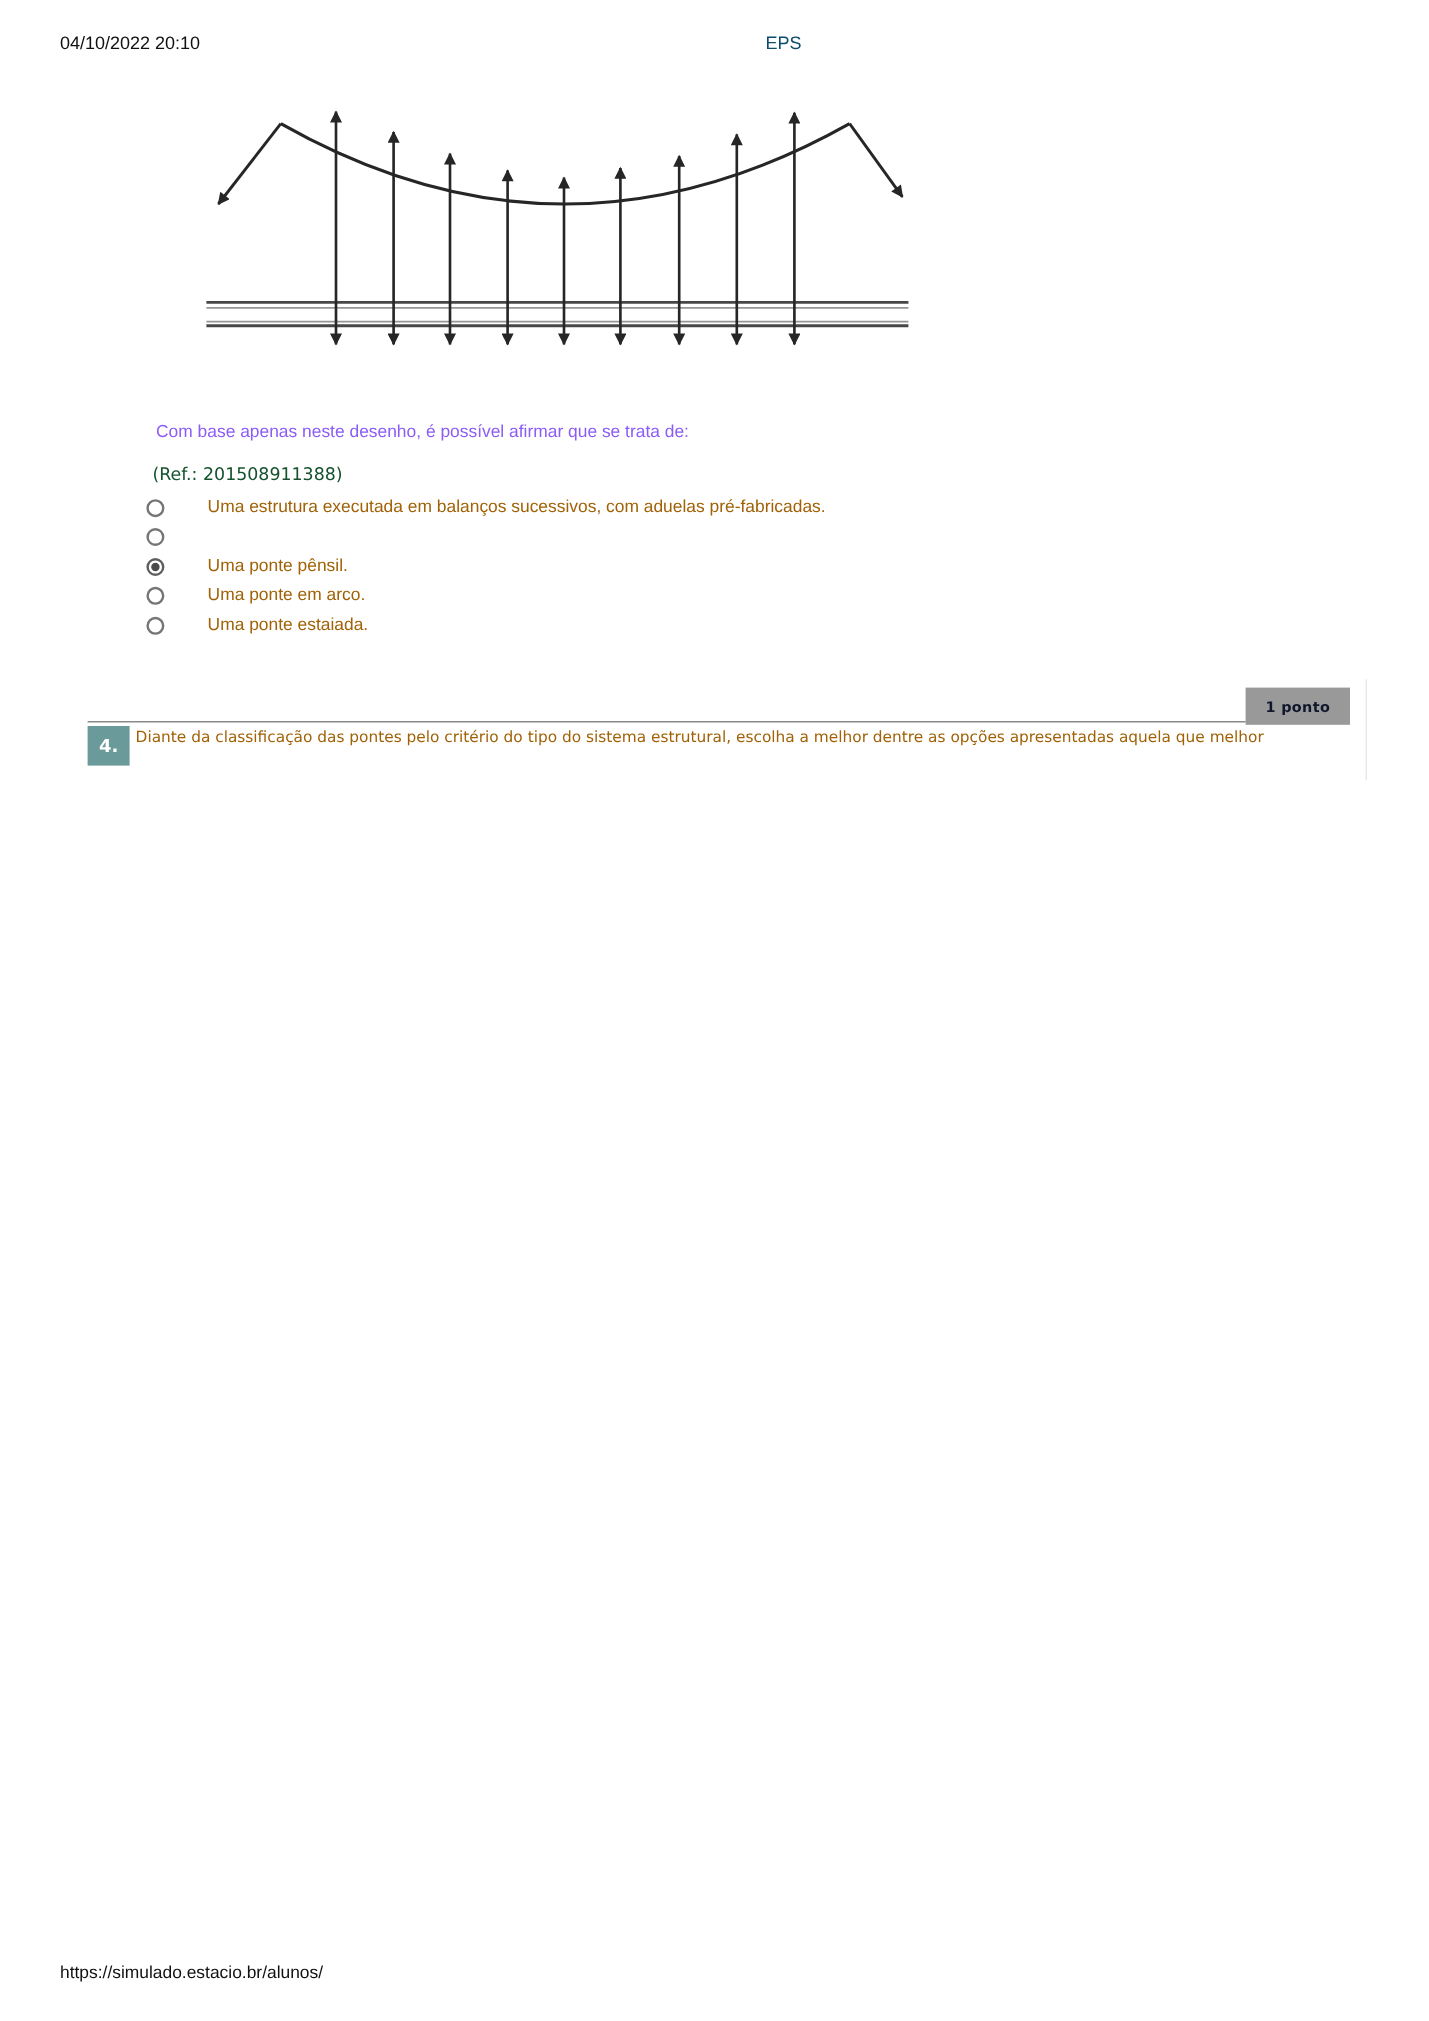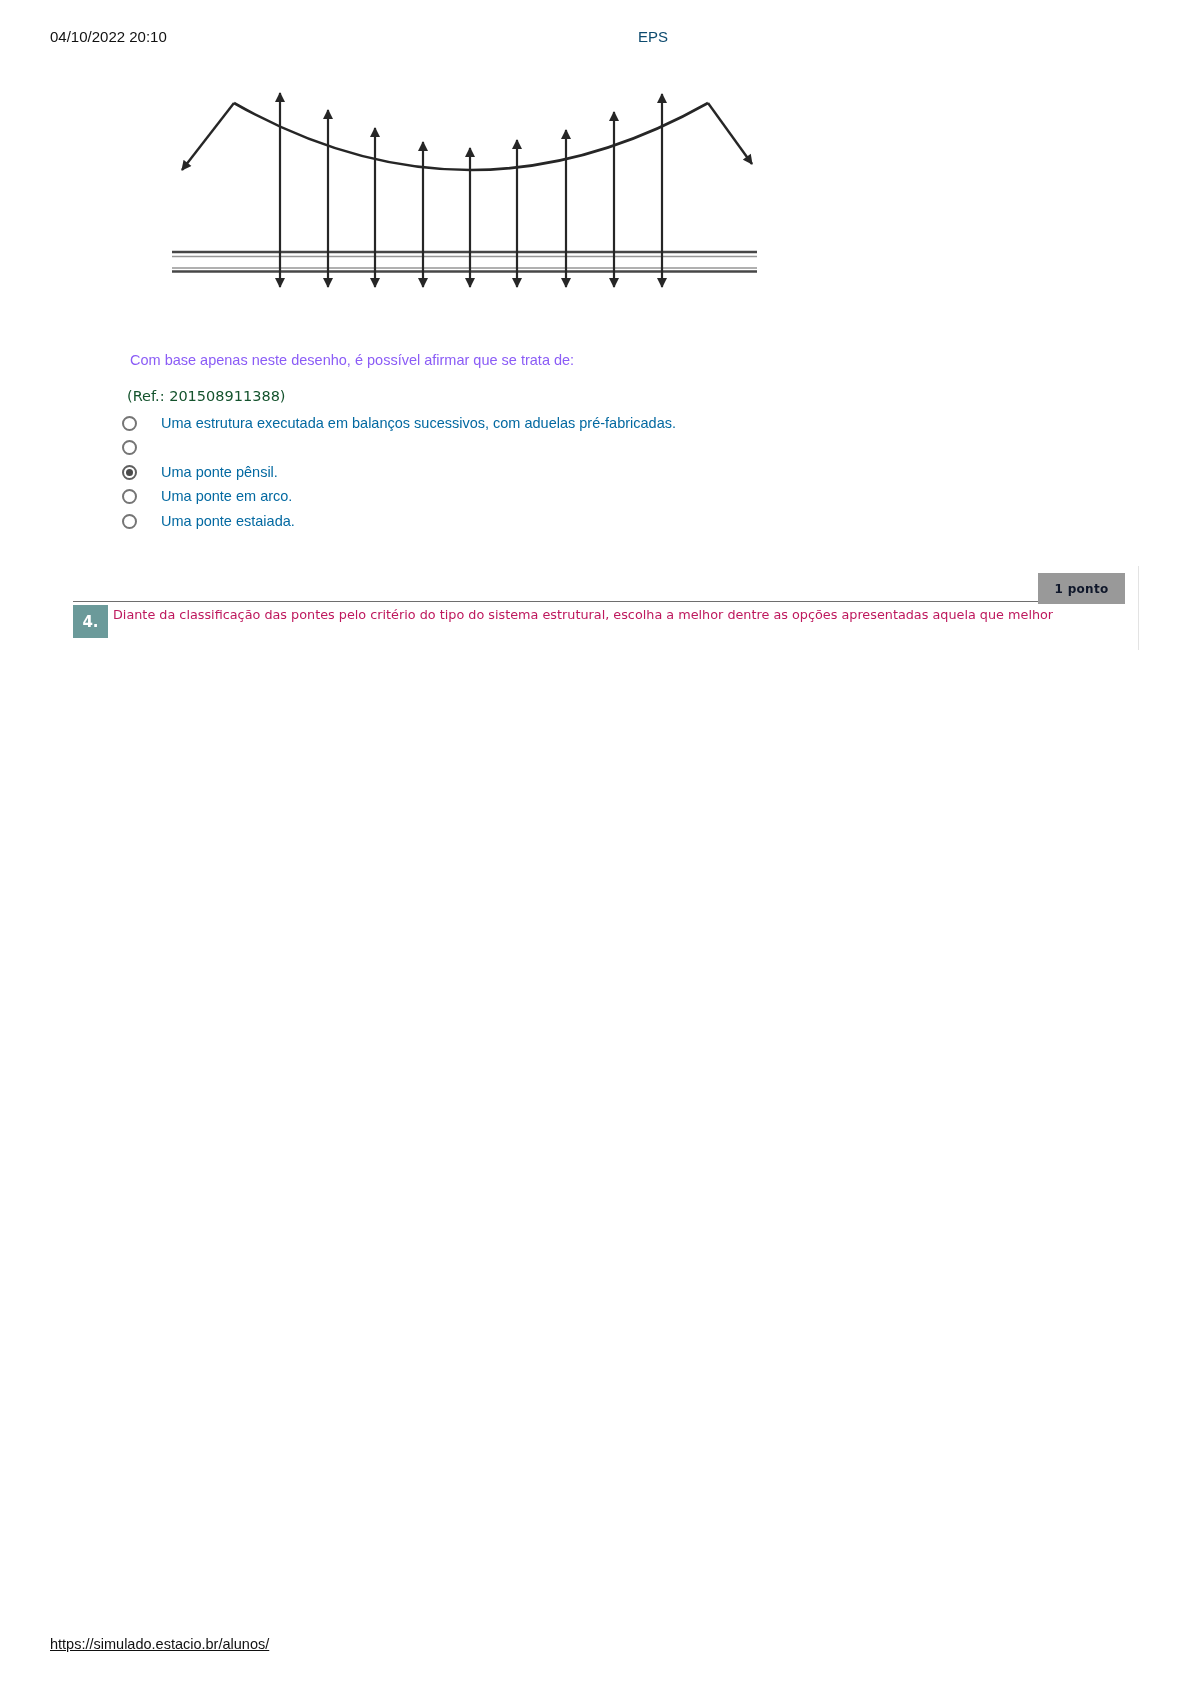--- a/index.html
+++ b/index.html
@@ -27,21 +27,21 @@
   }
   .radio {
     width:15px; height:15px; border:2px solid #757575; border-radius:50%;
     background:#fff; flex:0 0 auto;
   }
   .radio.selected { border-color:#5f5f5f; }
   .radio.selected::after {
     content:""; display:block; width:7px; height:7px; margin:2px;
     border-radius:50%; background:#4a4a4a;
   }
-  .option-label { margin-left:24px; font-size:14.5px; color:#0369a1; }
+  .option-label { margin-left:36px; font-size:14.5px; color:#a16207; }
 
   .points-badge {
     left:1038px; top:573px; width:87px; height:31px;
     background:#999999; color:#0f172a;
     display:flex; align-items:center; justify-content:center;
     font-family:"DejaVu Sans", sans-serif; font-size:12px; font-weight:bold;
     letter-spacing:.3px;
   }
 
   .q4-divider { left:73px; top:601px; width:965px; height:1px; background:#6e6e6e; }
@@ -49,25 +49,25 @@
 
   .q4-number {
     left:73px; top:605px; width:35px; height:33px;
     background:#6b9a9a; color:#ffffff;
     display:flex; align-items:center; justify-content:center;
     font-family:"DejaVu Sans", sans-serif; font-size:15px; font-weight:bold;
   }
   .q4-text {
     left:113px; top:607px; width:1030px;
     font-family:"DejaVu Sans", sans-serif; font-size:12.8px; line-height:15.6px;
-    color:#be185d;
+    color:#a16207;
   }
   .q4-text .line { white-space:nowrap; }
 
-  .footer-url  { left:50px;  top:1636px; font-size:14.5px; color:#111; white-space:nowrap;text-decoration:underline; }
+  .footer-url  { left:50px;  top:1636px; font-size:14.5px; color:#111; white-space:nowrap; }
   .footer-page { left:1117px; top:1696px; font-size:15px; color:#8b5cf6; white-space:nowrap; }
 </style>
 </head>
 <body>
 
 <div class="abs header-date">04/10/2022 20:10</div>
 <div class="abs header-title">EPS</div>
 
 <div class="abs diagram">
   <svg width="620" height="245" viewBox="0 0 620 245" xmlns="http://www.w3.org/2000/svg">

